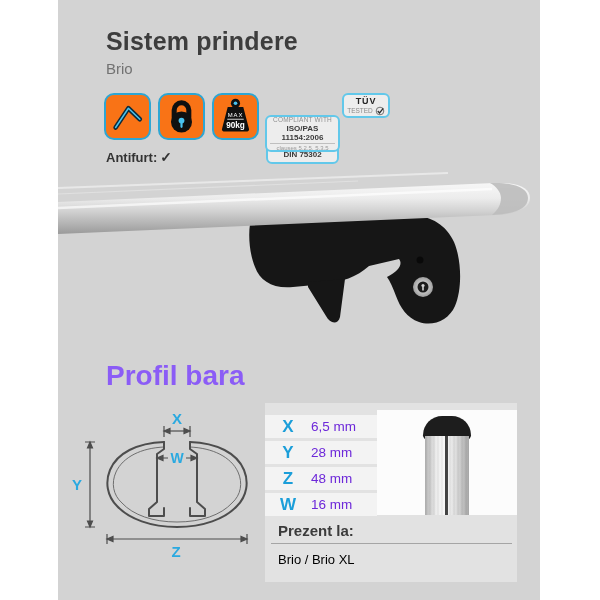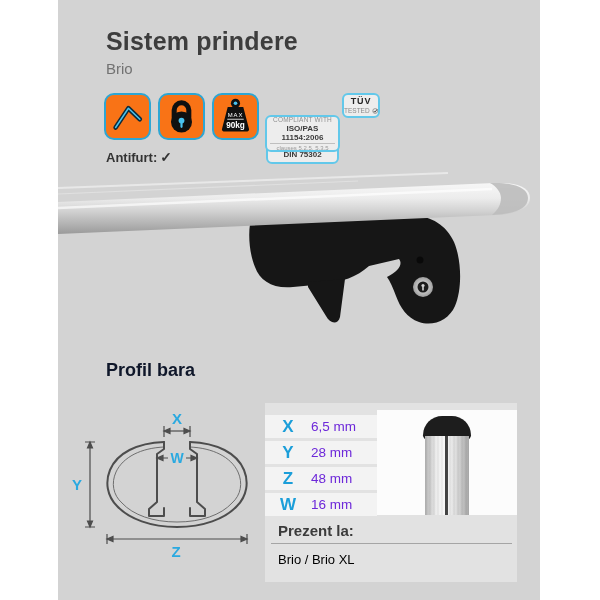--- a/index.html
+++ b/index.html
@@ -13,32 +13,32 @@
 
   .ficon { position:absolute; top:93px; width:47px; height:47px; background:#f97316;
            border:2px solid #2da6d4; border-radius:10px; }
   .ficon svg { display:block; width:100%; height:100%; }
   .ficon-1 { left:104px; } .ficon-2 { left:158px; } .ficon-3 { left:212px; }
 
   .badge { position:absolute; background:#ededed; border:2px solid #62c8ea; border-radius:6px;
            text-align:center; overflow:hidden; display:flex; flex-direction:column; justify-content:center; }
   .badge-din { left:266px; top:93px; width:73px; height:27px;margin-top:44px; }
   .badge-iso { left:265px; top:115px; width:75px; height:37px; }
-  .badge-tuv { left:342px; top:93px; width:38px; height:25px; }
+  .badge-tuv { left:342px; top:93px; width:48px; height:25px; }
   .b-sm  { font-size:6.5px; color:#8f8f8f; letter-spacing:.2px; line-height:8px; }
   .b-lg  { font-size:8px; font-weight:bold; color:#3a3a3a; line-height:9px; }
   .b-xs  { font-size:6px; color:#9a9a9a; border-top:1px solid #bfbfbf; margin:1px 3px 0 3px; padding-top:1px; line-height:7px; }
   .b-tuv-title { font-size:9px; font-weight:bold; color:#252525; letter-spacing:.8px; line-height:10px; }
   .b-tuv-sub { font-size:6.5px; color:#8a8a8a; line-height:8px; display:flex; align-items:center; justify-content:center; gap:2px; }
 
   .antifurt { left:106px; top:149px; font-size:13px; font-weight:bold; color:#333333; }
   .antifurt .chk { margin-left:3px; font-size:14px; }
 
   .product-svg { left:58px; top:168px; width:482px; height:180px; }
-  .section-title { left:106px; top:360px; font-size:18px; font-weight:bold; color:#0f172a; }
+  .section-title { left:106px; top:360px; font-size:28px; font-weight:bold; color:#8b5cf6; }
   .diagram-svg { left:65px; top:396px; width:200px; height:172px; }
   .diagram-svg text, .ficon text { font-family:"Liberation Sans",sans-serif; }
 
   .spec-panel { left:265px; top:403px; width:252px; height:179px; background:#e2e2e2; }
   .dim-table { position:absolute; left:0; top:12px; width:112px; }
   .dim-row { display:flex; align-items:center; height:23px; margin-bottom:3px; background:#f3f3f3; }
   .dim-key { width:46px; text-align:center; color:#1b9ed9; font-weight:bold; font-size:17px; }
   .dim-val { font-size:13.5px; color:#6d28d9; }
 
   .photo { position:absolute; left:112px; top:7px; width:140px; height:105px; background:#fcfcfc; overflow:hidden; }

